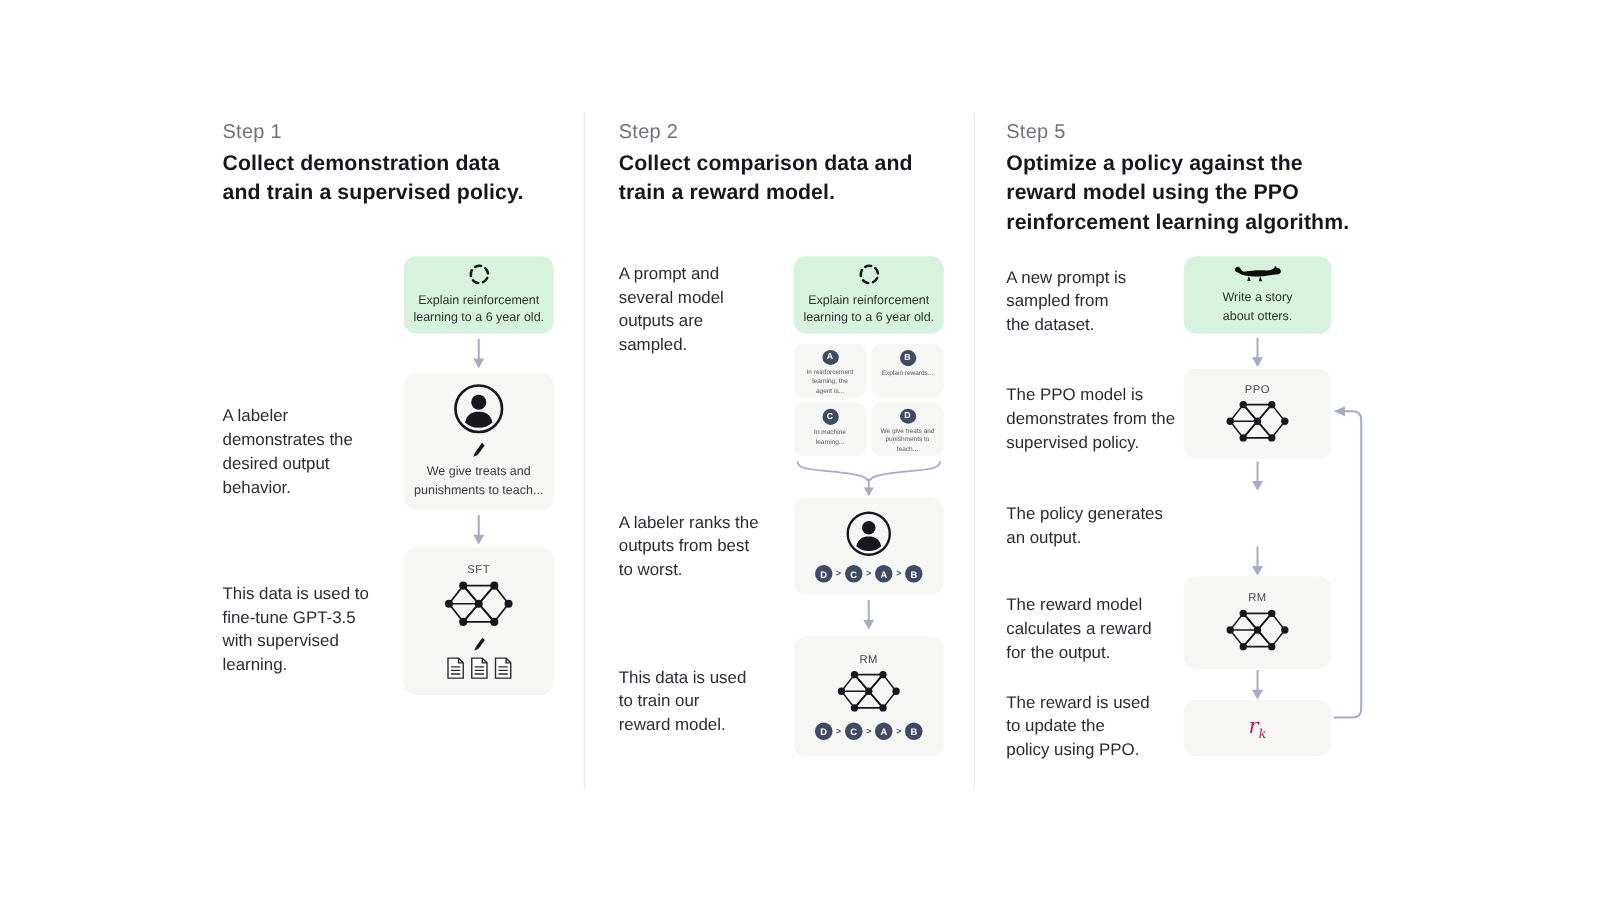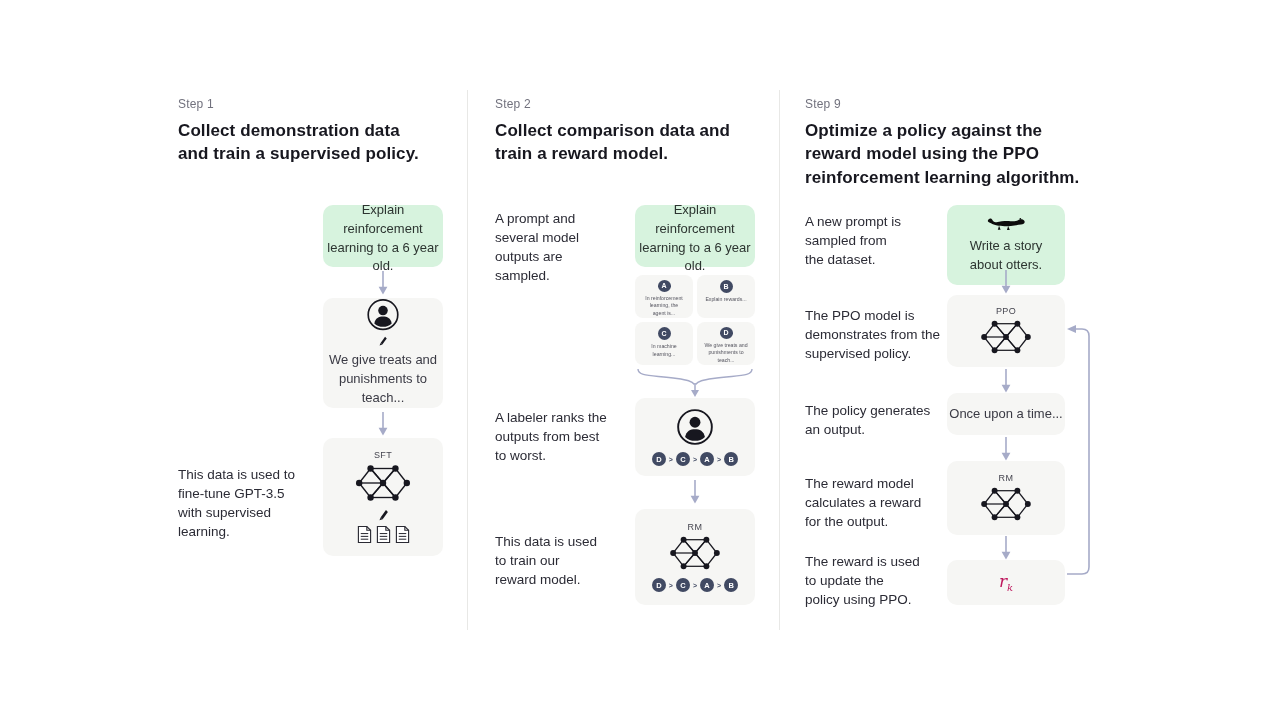--- a/index.html
+++ b/index.html
@@ -1,25 +1,25 @@
 <!DOCTYPE html>
 <html><head>
 <meta charset="utf-8">
 <style>
   html,body{margin:0;padding:0;}
   body{width:1280px;height:720px;background:#ffffff;font-family:"Liberation Sans",sans-serif;position:relative;overflow:hidden;}
   .canvas{position:absolute;inset:0;}
   .divider{position:absolute;top:90px;height:540px;width:1px;background:#e8e8e6;}
-  .step-label{position:absolute;font-size:12px;color:#71717d;letter-spacing:.2px;}
+  .step-label{position:absolute;font-size:16px;color:#71717d;letter-spacing:.2px;}
   .heading{position:absolute;font-size:17px;font-weight:bold;color:#17171f;line-height:1.38;white-space:pre-line;letter-spacing:.1px;}
   .side-label{position:absolute;font-size:13.5px;color:#2b2b35;line-height:1.42;white-space:pre-line;}
   .box{position:absolute;width:120px;border-radius:10px;box-sizing:border-box;display:flex;flex-direction:column;align-items:center;justify-content:center;}
   .green{background:#d7f3de;}
   .gray{background:#f6f6f4;}
-  .box-text{font-size:13px;color:#2c3430;text-align:center;line-height:1.45;white-space:pre-line;margin-top:5px;}
+  .box-text{font-size:10px;color:#2c3430;text-align:center;line-height:1.45;white-space:pre-line;margin-top:5px;}
   .gray .box-text{color:#3a3a44;}
   .model-label{font-size:9px;color:#45454f;letter-spacing:.4px;margin-bottom:2px;}
   .arrow{position:absolute;width:12px;height:24px;}
   .mini-grid{position:absolute;display:grid;grid-template-columns:58px 58px;grid-auto-rows:43px;gap:4px;}
   .mini{background:#f6f6f4;border-radius:8px;display:flex;flex-direction:column;align-items:center;justify-content:flex-start;padding-top:5px;box-sizing:border-box;}
   .mini-circle{width:13px;height:13px;border-radius:50%;background:#414a63;color:#fff;font-size:7px;font-weight:bold;display:flex;align-items:center;justify-content:center;}
   .mini-text{font-size:5.2px;color:#55555f;text-align:center;line-height:1.5;white-space:pre-line;margin-top:3px;}
   .rank{display:flex;align-items:center;gap:3px;margin-top:6px;}
   .rank .rk{width:14px;height:14px;border-radius:50%;background:#414a63;color:#fff;font-size:7.5px;font-weight:bold;display:flex;align-items:center;justify-content:center;}
   .rank .gt{font-size:7px;font-weight:bold;color:#414a63;}
@@ -98,20 +98,24 @@
 
 <div class="canvas">
 
   <div class="divider" style="left:467px"></div>
   <div class="divider" style="left:779px"></div>
 
   <div class="step-label" style="left:178px;top:97px">Step 1</div>
   <div class="heading" style="left:178px;top:119px;width:250px">Collect demonstration data
 and train a supervised policy.</div>
 
+  <div class="side-label" style="left:178px;top:323px;width:150px">A labeler
+demonstrates the
+desired output
+behavior.</div>
   <div class="side-label" style="left:178px;top:465px;width:160px">This data is used to
 fine-tune GPT-3.5
 with supervised
 learning.</div>
 
   <div class="box green" style="left:323px;top:205px;height:62px">
     <svg width="19" height="19">
         <use href="#sample"></use>
       </svg>
     <div class="box-text">Explain reinforcement
@@ -237,21 +241,21 @@
       <span class="rk">D</span>
         <span class="gt">&gt;</span>
         <span class="rk">C</span>
         <span class="gt">&gt;</span>
         <span class="rk">A</span>
         <span class="gt">&gt;</span>
         <span class="rk">B</span>
     </div>
   </div>
 
-  <div class="step-label" style="left:805px;top:97px">Step 9</div>
+  <div class="step-label" style="left:805px;top:97px">Step 5</div>
   <div class="heading" style="left:805px;top:119px;width:280px">Optimize a policy against the
 reward model using the PPO
 reinforcement learning algorithm.</div>
 
   <div class="side-label" style="left:805px;top:212px;width:150px">A new prompt is
 sampled from
 the dataset.</div>
   <div class="side-label" style="left:805px;top:306px;width:160px">The PPO model is
 demonstrates from the
 supervised policy.</div>
@@ -262,21 +266,21 @@
 policy using PPO.</div>
   <div class="side-label" style="left:805px;top:474px;width:160px">The reward model
 calculates a reward
 for the output.</div>
 
   <svg style="position:absolute;left:1064px;top:322px" width="34" height="262">
     <path d="M3,252 H18 Q25,252 25,245 V14 Q25,7 18,7 H11" fill="none" stroke="#a6abc8" stroke-width="1.6"></path>
     <polygon points="12,3 12,11 3,7" fill="#a6abc8"></polygon>
   </svg>
 
-  <div class="box green" style="left:947px;top:205px;height:80px;width:118px">
+  <div class="box green" style="left:947px;top:205px;height:62px;width:118px">
     <svg width="40" height="16">
         <use href="#otter"></use>
       </svg>
     <div class="box-text">Write a story
 about otters.</div>
   </div>
 
   <svg class="arrow" style="left:1000px;top:270px">
       <use href="#arrowdown"></use>
     </svg>
@@ -285,23 +289,20 @@
     <div class="model-label">PPO</div>
     <svg width="54" height="38">
         <use href="#net"></use>
       </svg>
   </div>
 
   <svg class="arrow" style="left:1000px;top:369px">
       <use href="#arrowdown"></use>
     </svg>
 
-  <div class="box gray" style="left:947px;top:393px;height:42px;width:118px">
-    <div class="box-text" style="margin-top:0">Once upon a time...</div>
-  </div>
 
   <svg class="arrow" style="left:1000px;top:437px">
       <use href="#arrowdown"></use>
     </svg>
 
   <div class="box gray" style="left:947px;top:461px;height:74px;width:118px">
     <div class="model-label">RM</div>
     <svg width="54" height="38">
         <use href="#net"></use>
       </svg>

